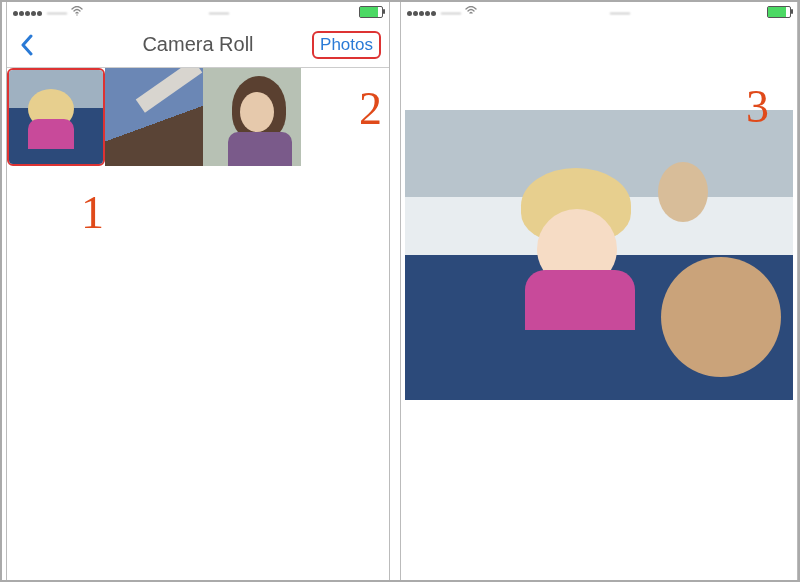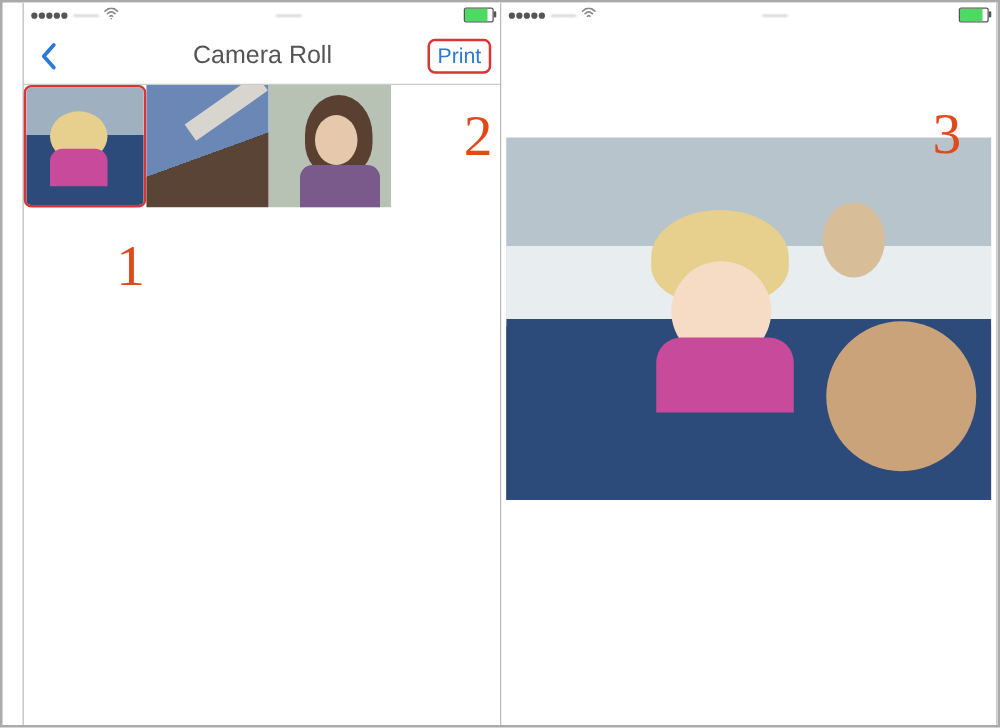--- a/index.html
+++ b/index.html
@@ -12,21 +12,21 @@
     box-sizing:border-box;
     overflow:hidden;
   }
   .phone{
     position:absolute;top:0;bottom:0;
     background:#fff;
     border-left:1px solid #bbb;
     border-right:1px solid #bbb;
     box-sizing:border-box;
   }
-  .phone-left{left:16px;width:384px;}
+  .phone-left{left:4px;width:384px;}
   .phone-right{right:0;width:398px;}
   
   .statusbar{
     height:20px;
     display:flex;align-items:center;
     font-size:10px;color:#888;
     padding:2px 6px;
     box-sizing:border-box;
   }
   .sb-dots span{display:inline-block;width:5px;height:5px;border-radius:50%;background:#555;margin-right:1px;}
@@ -147,21 +147,21 @@
       </span>
   </div>
 
   <div class="navbar">
     <div class="nav-back">
       <svg width="14" height="22" viewBox="0 0 14 22">
           <path d="M11 2 L3 11 L11 20" stroke="#2a7ad6" stroke-width="3" fill="none" stroke-linecap="round" stroke-linejoin="round"></path>
         </svg>
     </div>
     <div class="nav-title">Camera Roll</div>
-    <div class="nav-action hl">Print</div>
+    <div class="nav-action hl">Photos</div>
   </div>
 
   <div class="thumbs">
     <div class="thumb hl">
       <div class="th0">
           <div class="h"></div>
           <div class="s"></div>
         </div>
     </div>
     <div class="thumb">

